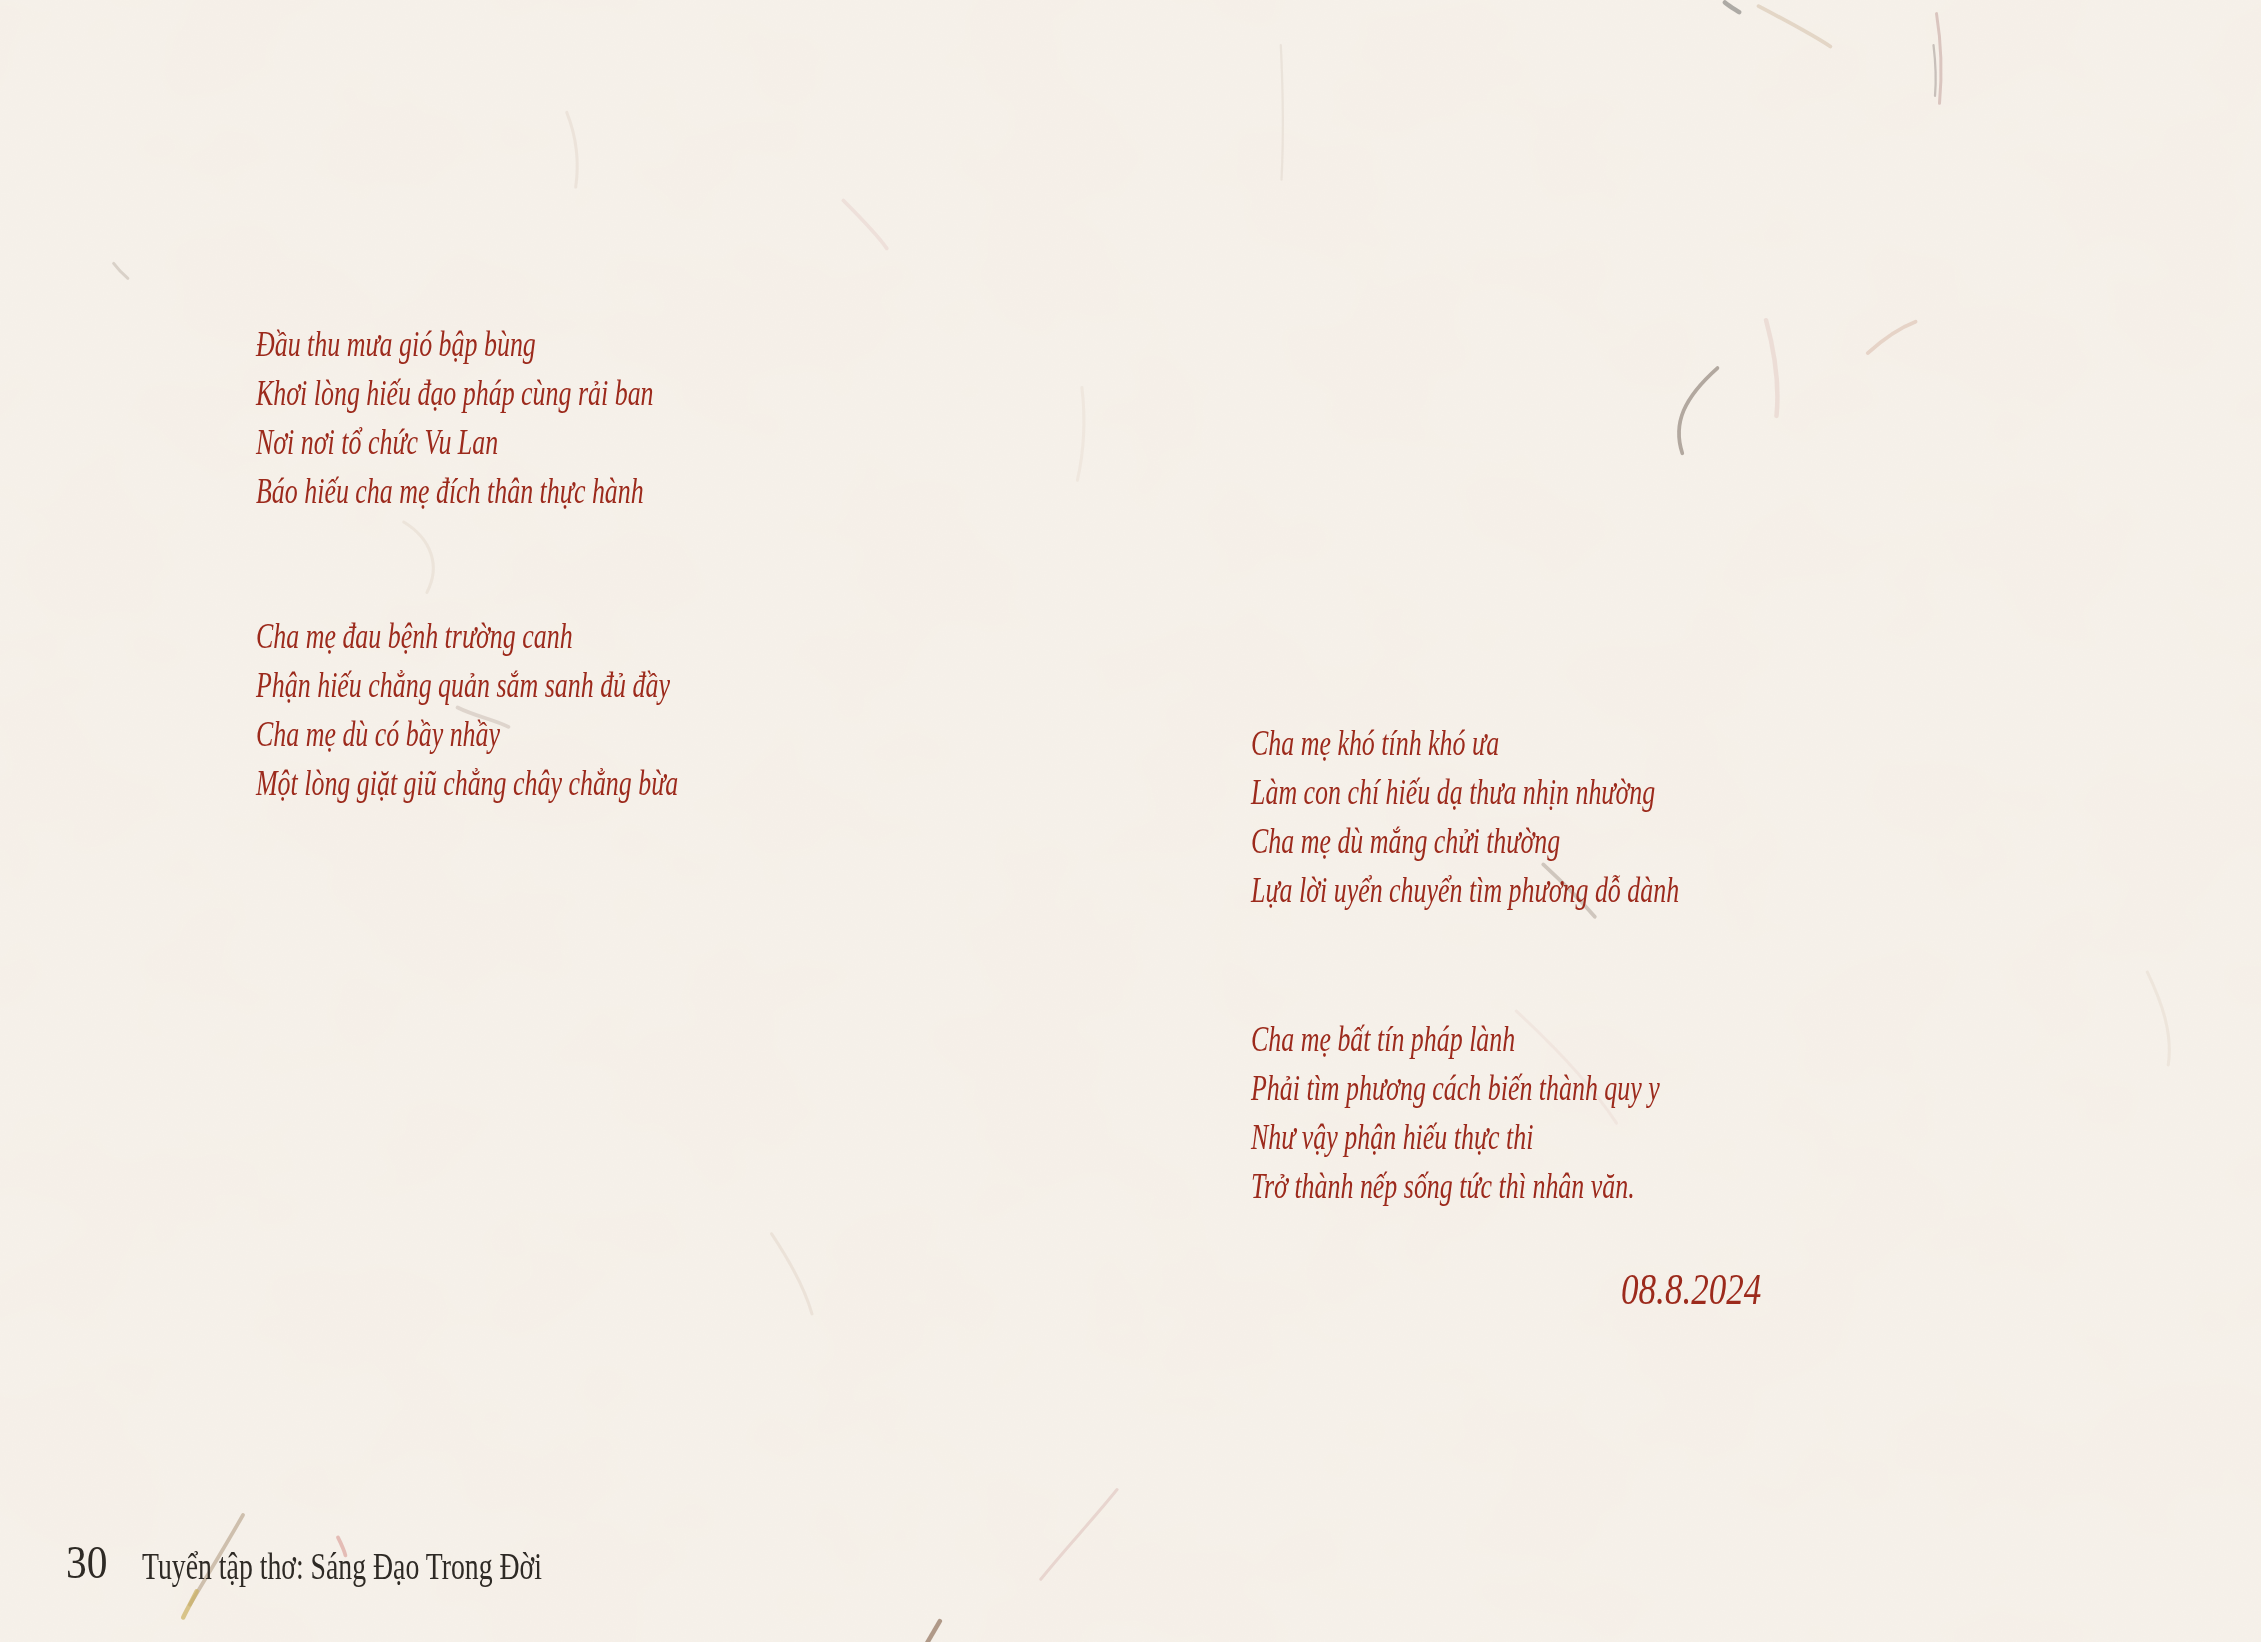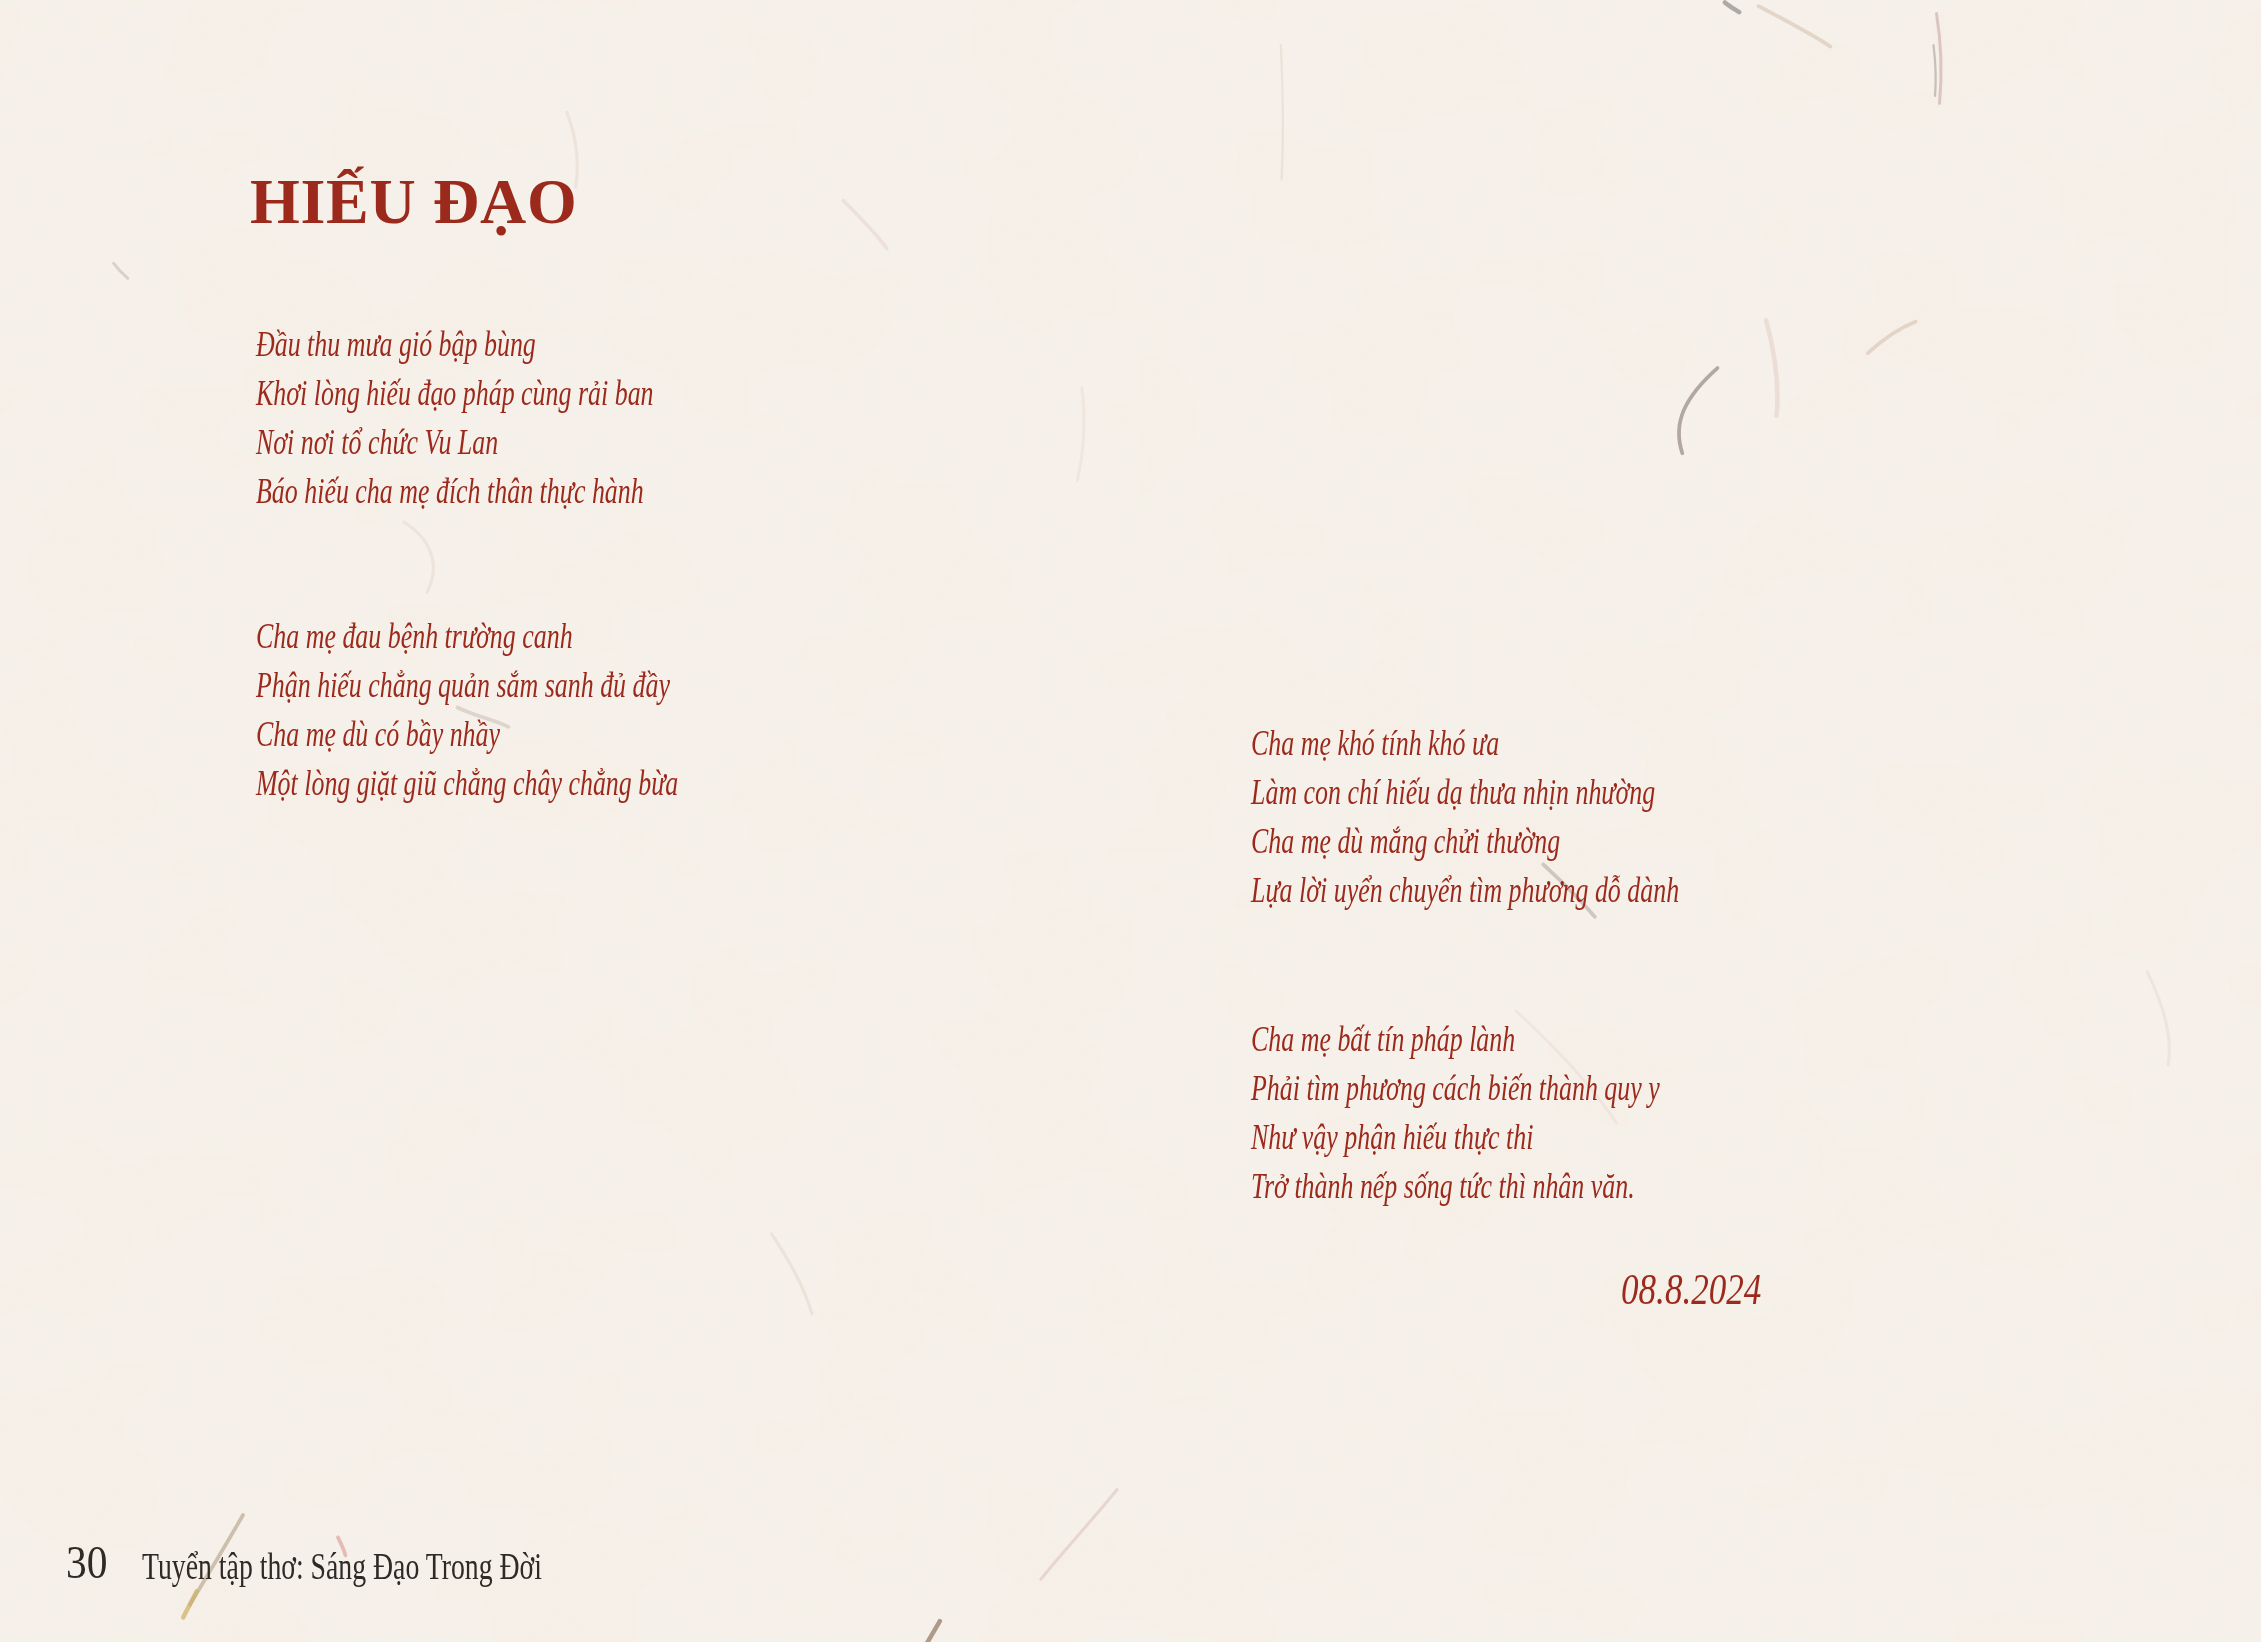--- a/index.html
+++ b/index.html
@@ -90,21 +90,20 @@
       <path d="M1447,518 C1452,560 1450,602 1441,642" stroke="#e9ddd3" stroke-width="4" opacity="0.5"></path>
       <path d="M2872,1300 C2892,1342 2906,1382 2900,1424" stroke="#e6d9ce" stroke-width="4" opacity="0.5"></path>
       <path d="M1032,1650 C1056,1686 1076,1722 1086,1757" stroke="#e1d3c7" stroke-width="4" opacity="0.5"></path>
       <path d="M152,352 C158,360 165,367 171,372" stroke="#c6bcb2" stroke-width="4" opacity="0.6"></path>
       <path d="M2028,1352 C2082,1402 2132,1456 2162,1502" stroke="#ecd9d2" stroke-width="4" opacity="0.45"></path>
       <path d="M758,150 C770,180 775,215 770,250" stroke="#ded0c4" stroke-width="4" opacity="0.4"></path>
       <path d="M1713,60 C1716,120 1717,180 1714,240" stroke="#ddd2c8" stroke-width="3" opacity="0.45"></path>
     </g>
   </svg>
 
-  <h1 class="title">HIẾU ĐẠO</h1>
 
   <div class="stanza s1">
     <div>Đầu thu mưa gió bập bùng</div>
     <div>Khơi lòng hiếu đạo pháp cùng rải ban</div>
     <div>Nơi nơi tổ chức Vu Lan</div>
     <div>Báo hiếu cha mẹ đích thân thực hành</div>
   </div>
 
   <div class="stanza s2">
     <div>Cha mẹ đau bệnh trường canh</div>

